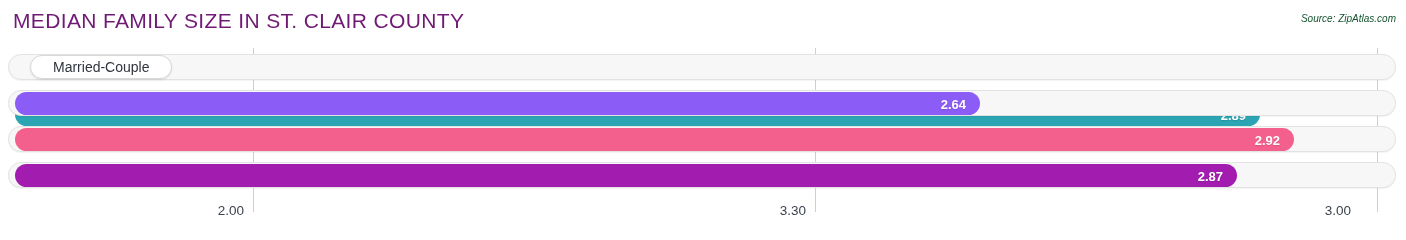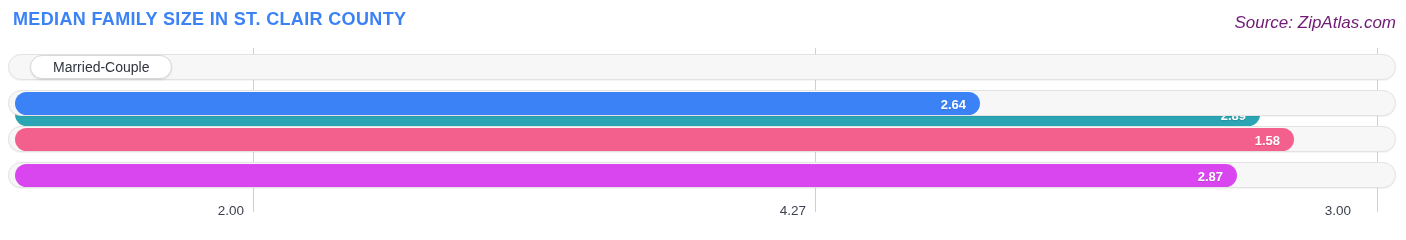--- a/index.html
+++ b/index.html
@@ -16,33 +16,32 @@
     width: 1406px;
     height: 233px;
     background: #ffffff;
     overflow: hidden;
   }
   
   .title {
     position: absolute;
     left: 13px;
     top: 9px;
-    font-size: 18px;
+    font-size: 21px;
     letter-spacing: 0.35px;
-    color: #3b82f6;
+    color: #701a75;
     white-space: nowrap;
-    font-weight: bold;
   }
   .source {
     position: absolute;
     right: 10px;
     top: 13px;
-    font-size: 17px;
+    font-size: 10px;
     font-style: italic;
-    color: #701a75;
+    color: #14532d;
     white-space: nowrap;
   }
   
   .plot {
     position: absolute;
     left: 0;
     top: 48px;
     width: 1406px;
     height: 152px;
   }
@@ -155,41 +154,41 @@
     <div class="rows">
         <div class="row" style="top: 4px;">
           <div class="track"></div>
           <div class="bar" style="width: 1245px; background: rgb(43, 165, 180); margin-top: 47px;">
             <span class="bar-value">2.89</span>
           </div>
           <div class="pill">Married-Couple</div>
         </div>
         <div class="row" style="top: 40px;">
           <div class="track"></div>
-          <div class="bar" style="width: 965px; background: #3b82f6;">
+          <div class="bar" style="width: 965px; background: #8b5cf6;">
             <span class="bar-value">2.64</span>
           </div>
         </div>
         <div class="row" style="top: 76px;">
           <div class="track"></div>
           <div class="bar" style="width: 1279px; background: rgb(244, 96, 142);">
-            <span class="bar-value">1.58</span>
+            <span class="bar-value">2.92</span>
           </div>
         </div>
         <div class="row" style="top: 112px;">
           <div class="track"></div>
-          <div class="bar" style="width: 1222px; background: #d946ef;">
+          <div class="bar" style="width: 1222px; background: #a21caf;">
             <span class="bar-value">2.87</span>
           </div>
         </div>
       </div>
   </div>
 
   <div class="axis">
       <div class="tick-line" style="left: 253px;"></div>
       <div class="tick-label" style="left: 253px;">2.00</div>
       <div class="tick-line" style="left: 815px;"></div>
-      <div class="tick-label" style="left: 815px;">4.27</div>
+      <div class="tick-label" style="left: 815px;">3.30</div>
       <div class="tick-line" style="left: 1377px;"></div>
       <div class="tick-label" style="left: 1360px;">3.00</div>
     </div>
 
 </div>
 
 </body></html>

